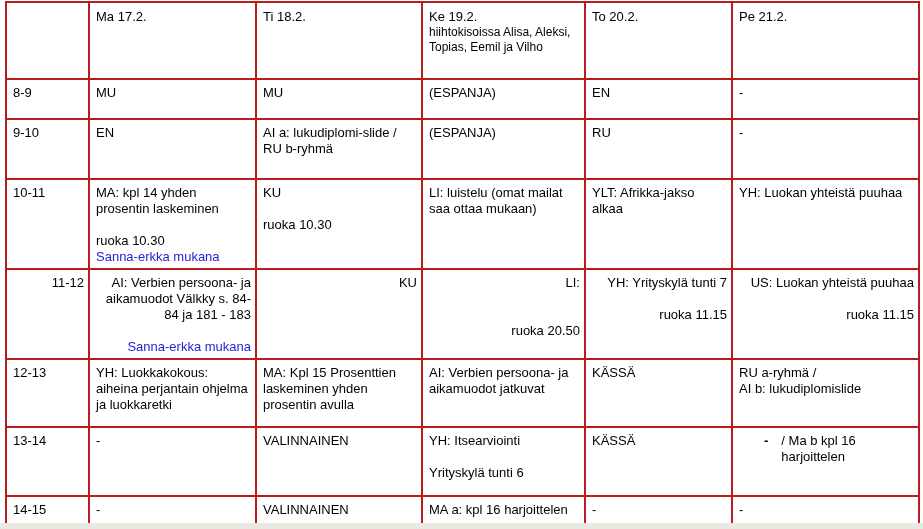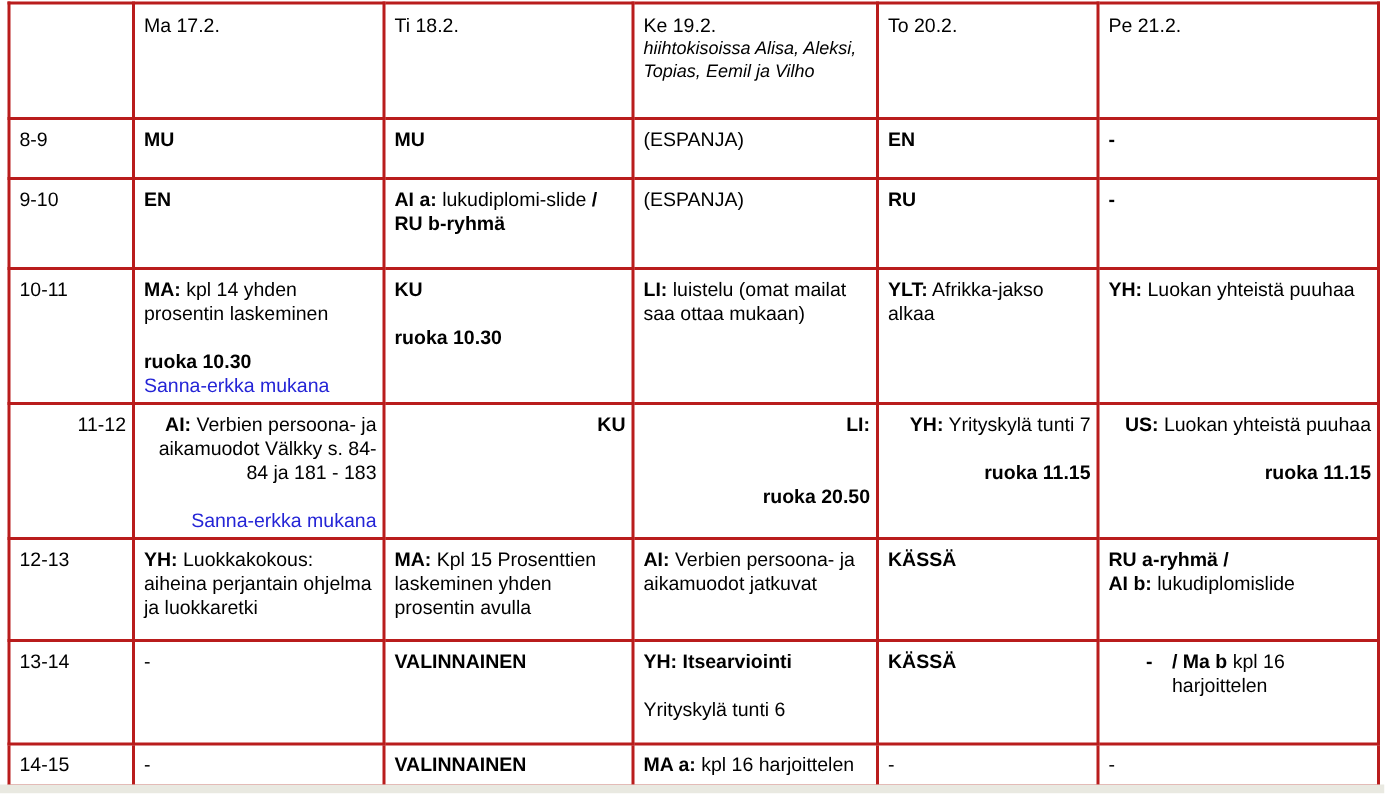--- a/index.html
+++ b/index.html
@@ -36,24 +36,24 @@
   tr.hdr      { height: 77px; }
   tr.r-8-9    { height: 40px; }
   tr.r-9-10   { height: 60px; }
   tr.r-10-11  { height: 89px; }
   tr.r-11-12  { height: 90px; text-align: right; }
   tr.r-12-13  { height: 68px; }
   tr.r-13-14  { height: 69px; }
   tr.r-14-15  { height: 28px; }
 
   .day-label { font-size: 13px; line-height: 17px; }
-  .day-note  { font-size: 12px; line-height: 15px; font-style: italic; }
+  .day-note  { font-size: 12px; line-height: 15px; }
 
   .line { min-height: 16px; }
-  .b { font-weight: bold; }
+  .b { font-weight: normal; }
   .link {  }
 
   .dash-row { display: flex; align-items: flex-start; }
   .dash-bullet { font-weight: bold; margin-left: 25px; margin-right: 13px; flex: 0 0 auto; }
   .dash-body { flex: 1 1 auto; }
 
   .page-edge {
     position: absolute;
     left: 0; top: 523px;
     width: 923px; height: 6px;

